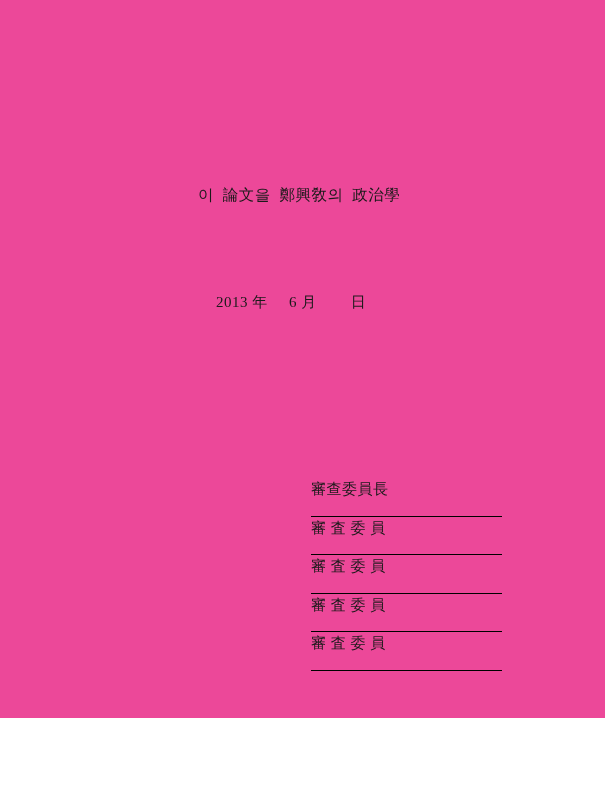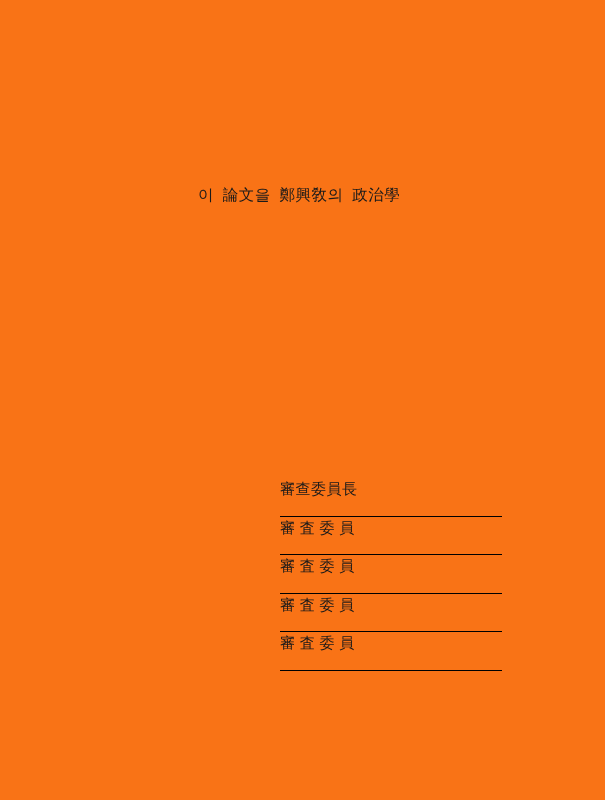--- a/index.html
+++ b/index.html
@@ -13,22 +13,22 @@
     font-family: "Liberation Serif", "DejaVu Serif", serif;
     color: #1a1a1a;
     position: relative;
     overflow: hidden;
   }
   .page {
     position: absolute;
     top: 0;
     left: 0;
     width: 605px;
-    height: 800px;
-    background: #f97316;
+    height: 718px;
+    background: #ec4899;
   }
   .approval-block {
     position: absolute;
     left: 198px;
     top: 176px;
     width: 330px;
   }
   .approval-line {
     font-size: 15.5px;
     line-height: 38px;
@@ -45,20 +45,21 @@
   }
   .signature-block {
     position: absolute;
     left: 280px;
     top: 478px;
     width: 222px;
   }
   .sig-row {
     position: relative;
     height: 38.5px;
+    margin-left: 31px;
   }
   .sig-label {
     position: absolute;
     left: 0;
     top: 2px;
     font-size: 15px;
     letter-spacing: 0.5px;
     white-space: pre;
   }
   .sig-rule {
@@ -71,20 +72,21 @@
 </style>
 </head>
 <body>
 
 <div class="page">
 
   <div class="approval-block">
     <div class="approval-line">이  論文을  鄭興敎의  政治學</div>
   </div>
 
+  <div class="date-line">2013 年     6 月        日</div>
 
   <div class="signature-block">
     <div class="sig-row">
       <span class="sig-label">審查委員長</span>
       <span class="sig-rule"></span>
     </div>
     <div class="sig-row">
       <span class="sig-label">審 査 委 員</span>
       <span class="sig-rule"></span>
     </div>

